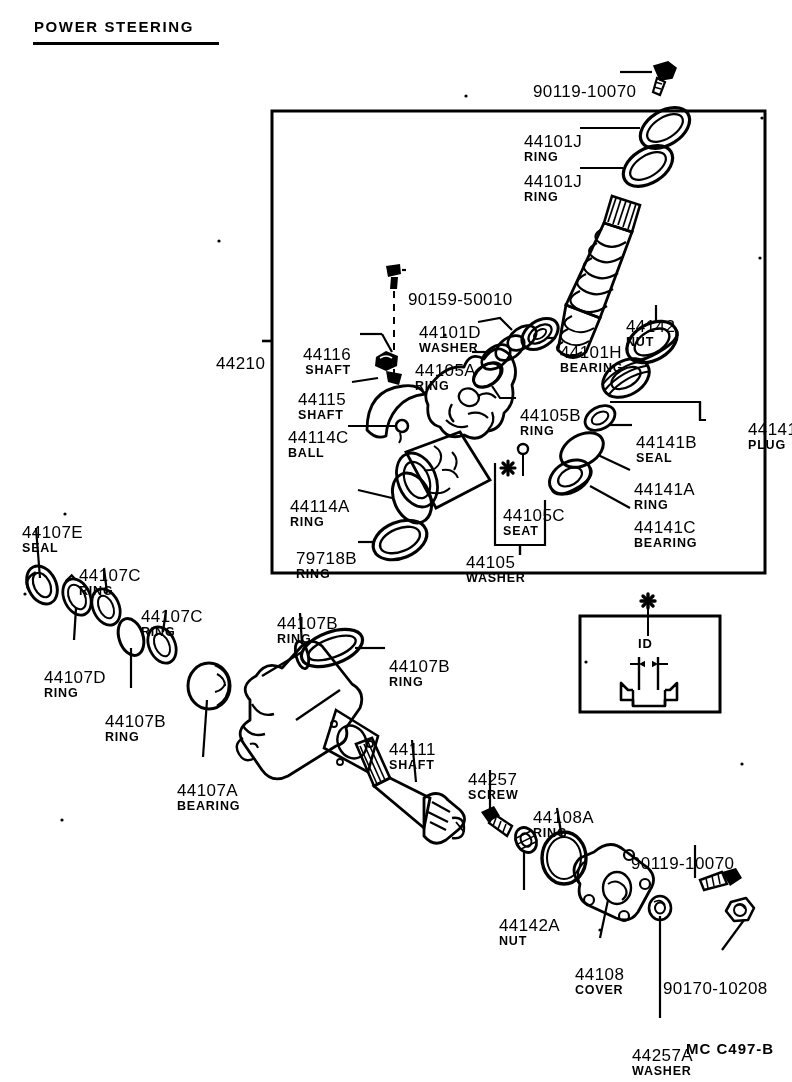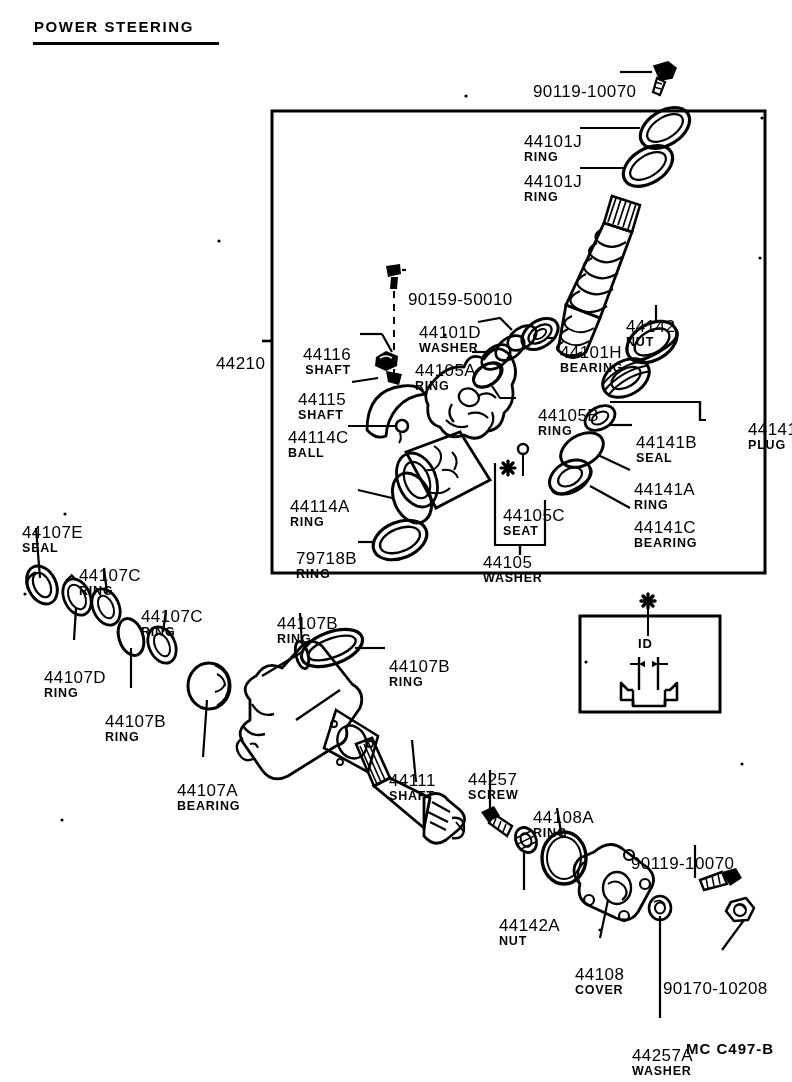--- a/index.html
+++ b/index.html
@@ -497,21 +497,21 @@
         <div class="pn">44105A</div>
         <div class="sub">RING</div>
       </div>
       <div class="lbl" style="left: 216px; top: 334px;">
         <div class="pn">44210</div>
       </div>
       <div class="lbl" style="left: 298px; top: 370px;">
         <div class="pn">44115</div>
         <div class="sub">SHAFT</div>
       </div>
-      <div class="lbl" style="left: 538px; top: 386px;">
+      <div class="lbl" style="left: 520px; top: 386px;">
         <div class="pn">44105B</div>
         <div class="sub">RING</div>
       </div>
       <div class="lbl" style="left: 748px; top: 400px;">
         <div class="pn">44141</div>
         <div class="sub">PLUG</div>
       </div>
       <div class="lbl" style="left: 636px; top: 413px;">
         <div class="pn">44141B</div>
         <div class="sub">SEAL</div>
@@ -533,21 +533,21 @@
         <div class="sub">SEAT</div>
       </div>
       <div class="lbl" style="left: 634px; top: 498px;">
         <div class="pn">44141C</div>
         <div class="sub">BEARING</div>
       </div>
       <div class="lbl" style="left: 296px; top: 529px;">
         <div class="pn">79718B</div>
         <div class="sub">RING</div>
       </div>
-      <div class="lbl" style="left: 483px; top: 533px;">
+      <div class="lbl" style="left: 466px; top: 533px;">
         <div class="pn">44105</div>
         <div class="sub">WASHER</div>
       </div>
       <div class="lbl" style="left: 22px; top: 503px;">
         <div class="pn">44107E</div>
         <div class="sub">SEAL</div>
       </div>
       <div class="lbl" style="left: 79px; top: 546px;">
         <div class="pn">44107C</div>
         <div class="sub">RING</div>
@@ -569,21 +569,21 @@
         <div class="sub">RING</div>
       </div>
       <div class="lbl" style="left: 389px; top: 637px;">
         <div class="pn">44107B</div>
         <div class="sub">RING</div>
       </div>
       <div class="lbl" style="left: 177px; top: 761px;">
         <div class="pn">44107A</div>
         <div class="sub">BEARING</div>
       </div>
-      <div class="lbl" style="left: 389px; top: 751px;">
+      <div class="lbl" style="left: 389px; top: 720px;">
         <div class="pn">44111</div>
         <div class="sub">SHAFT</div>
       </div>
       <div class="lbl" style="left: 468px; top: 750px;">
         <div class="pn">44257</div>
         <div class="sub">SCREW</div>
       </div>
       <div class="lbl" style="left: 533px; top: 788px;">
         <div class="pn">44108A</div>
         <div class="sub">RING</div>

